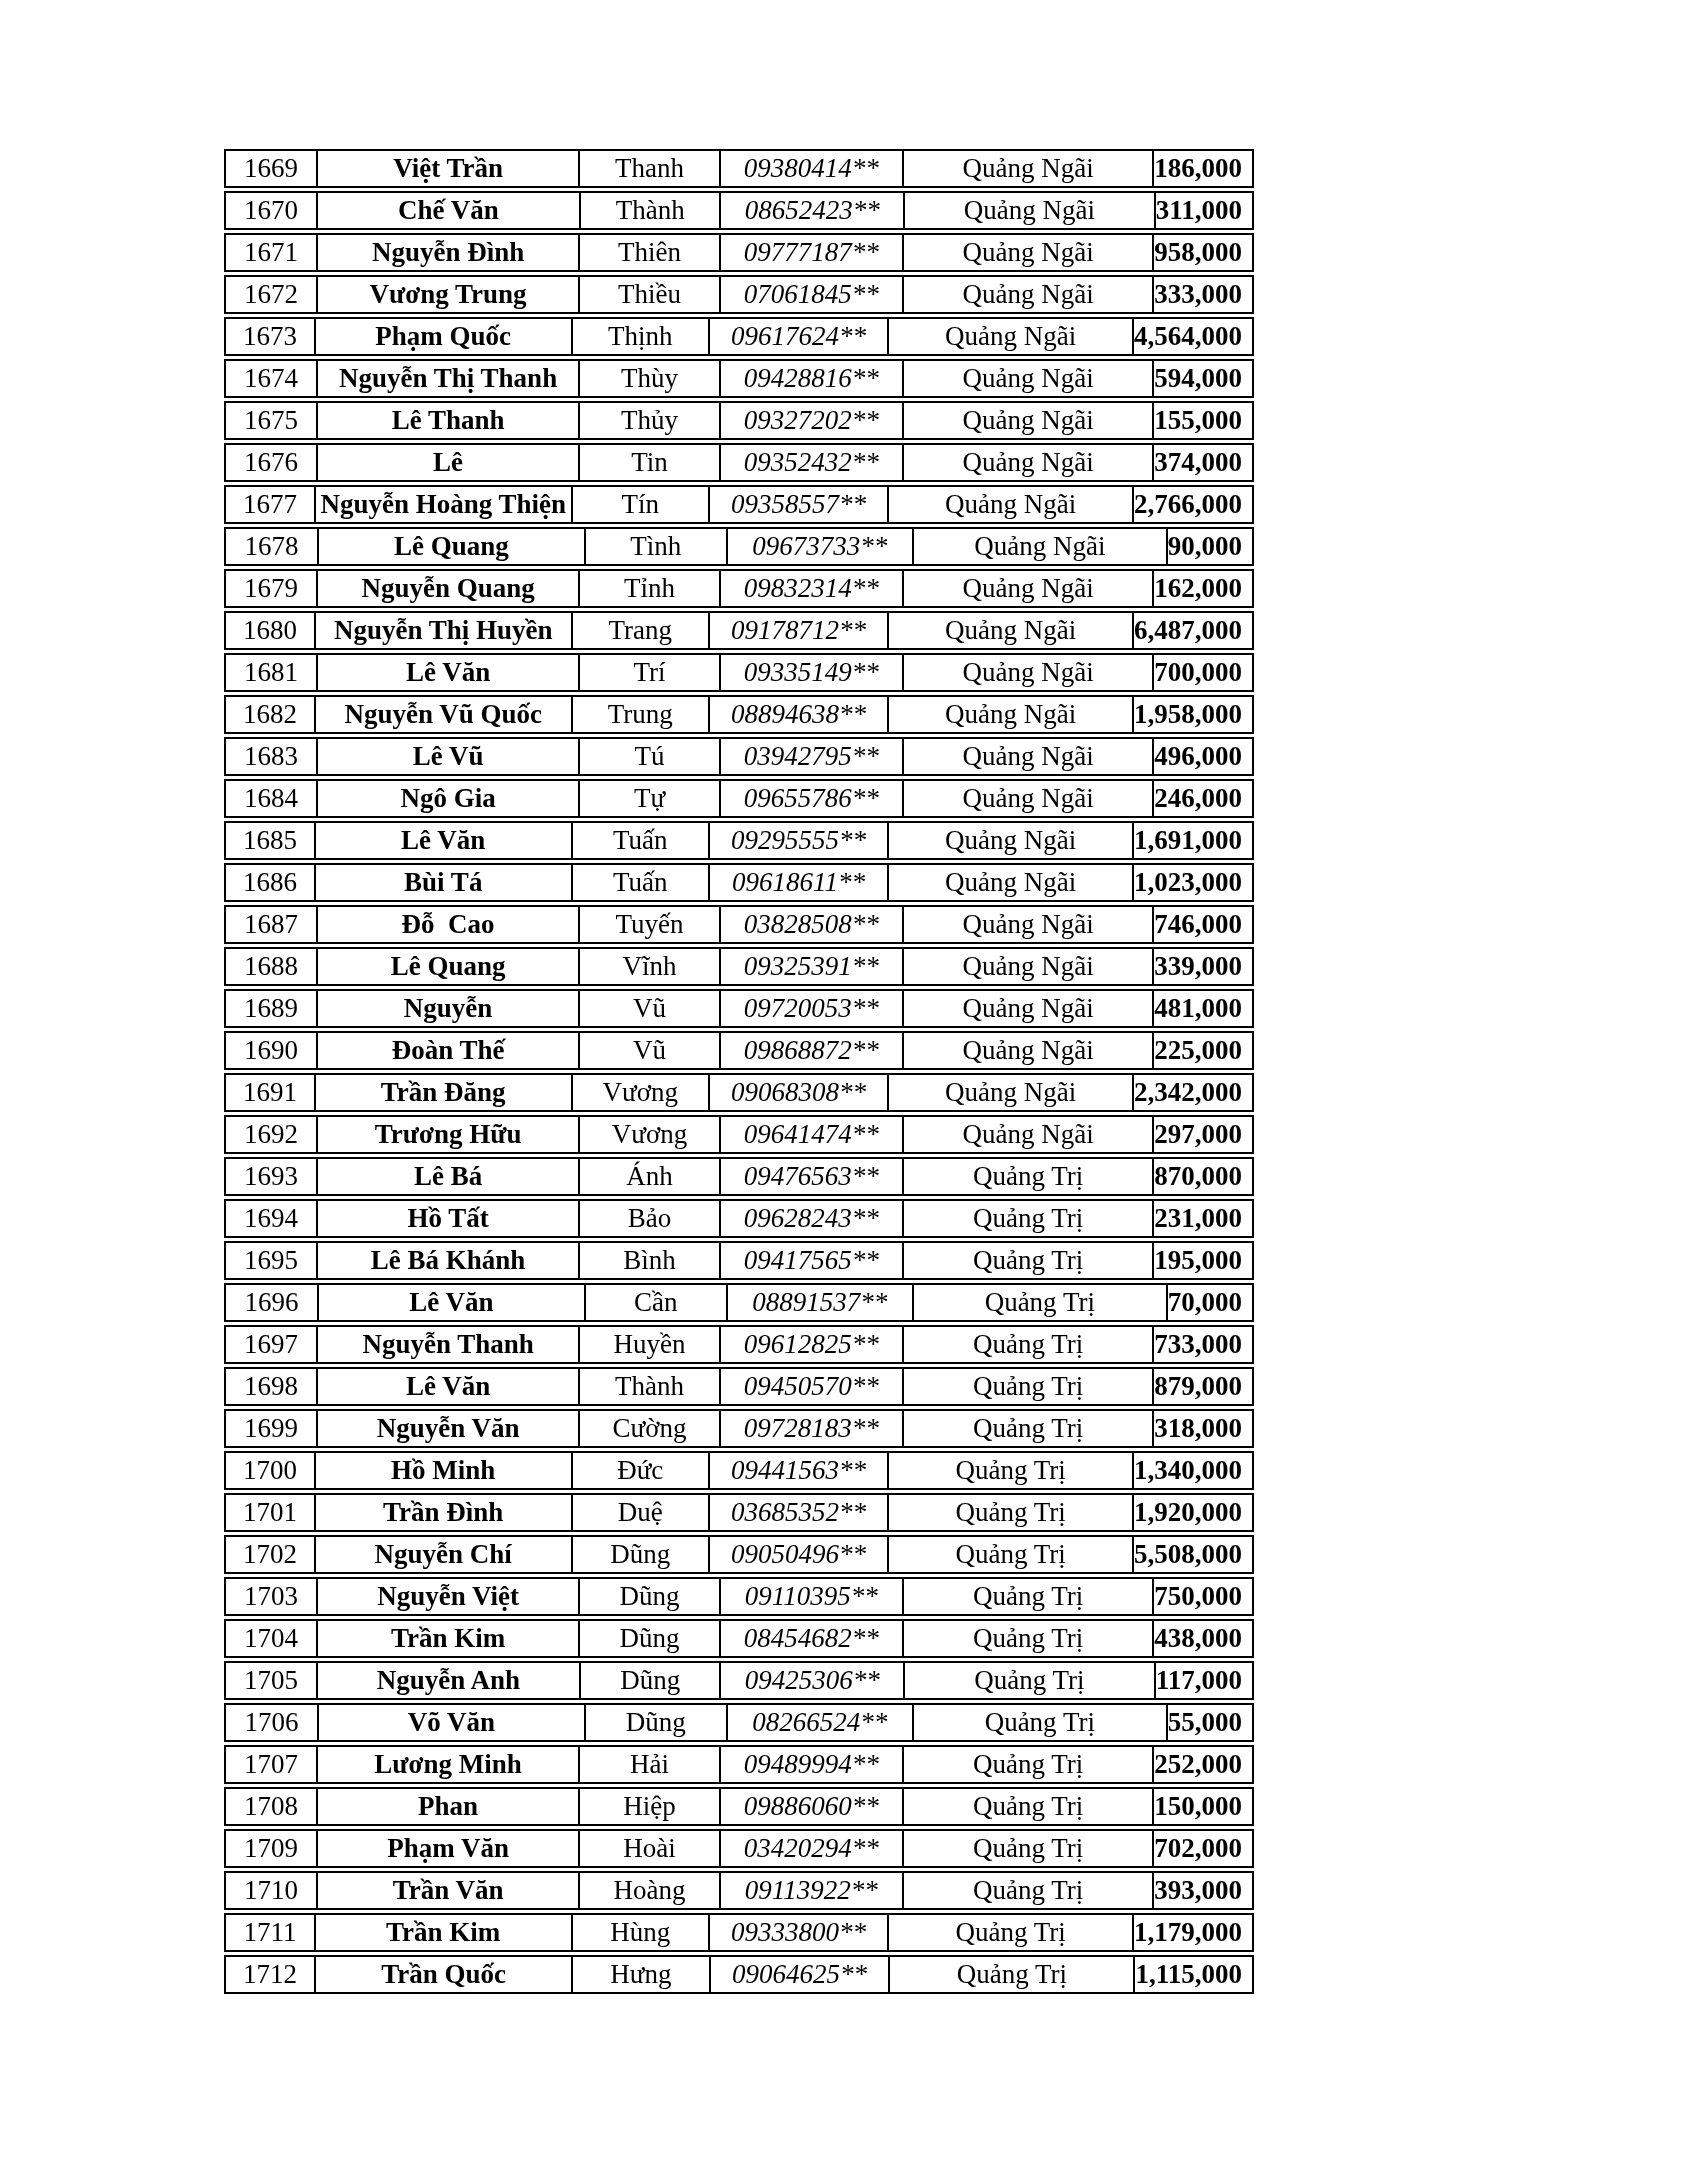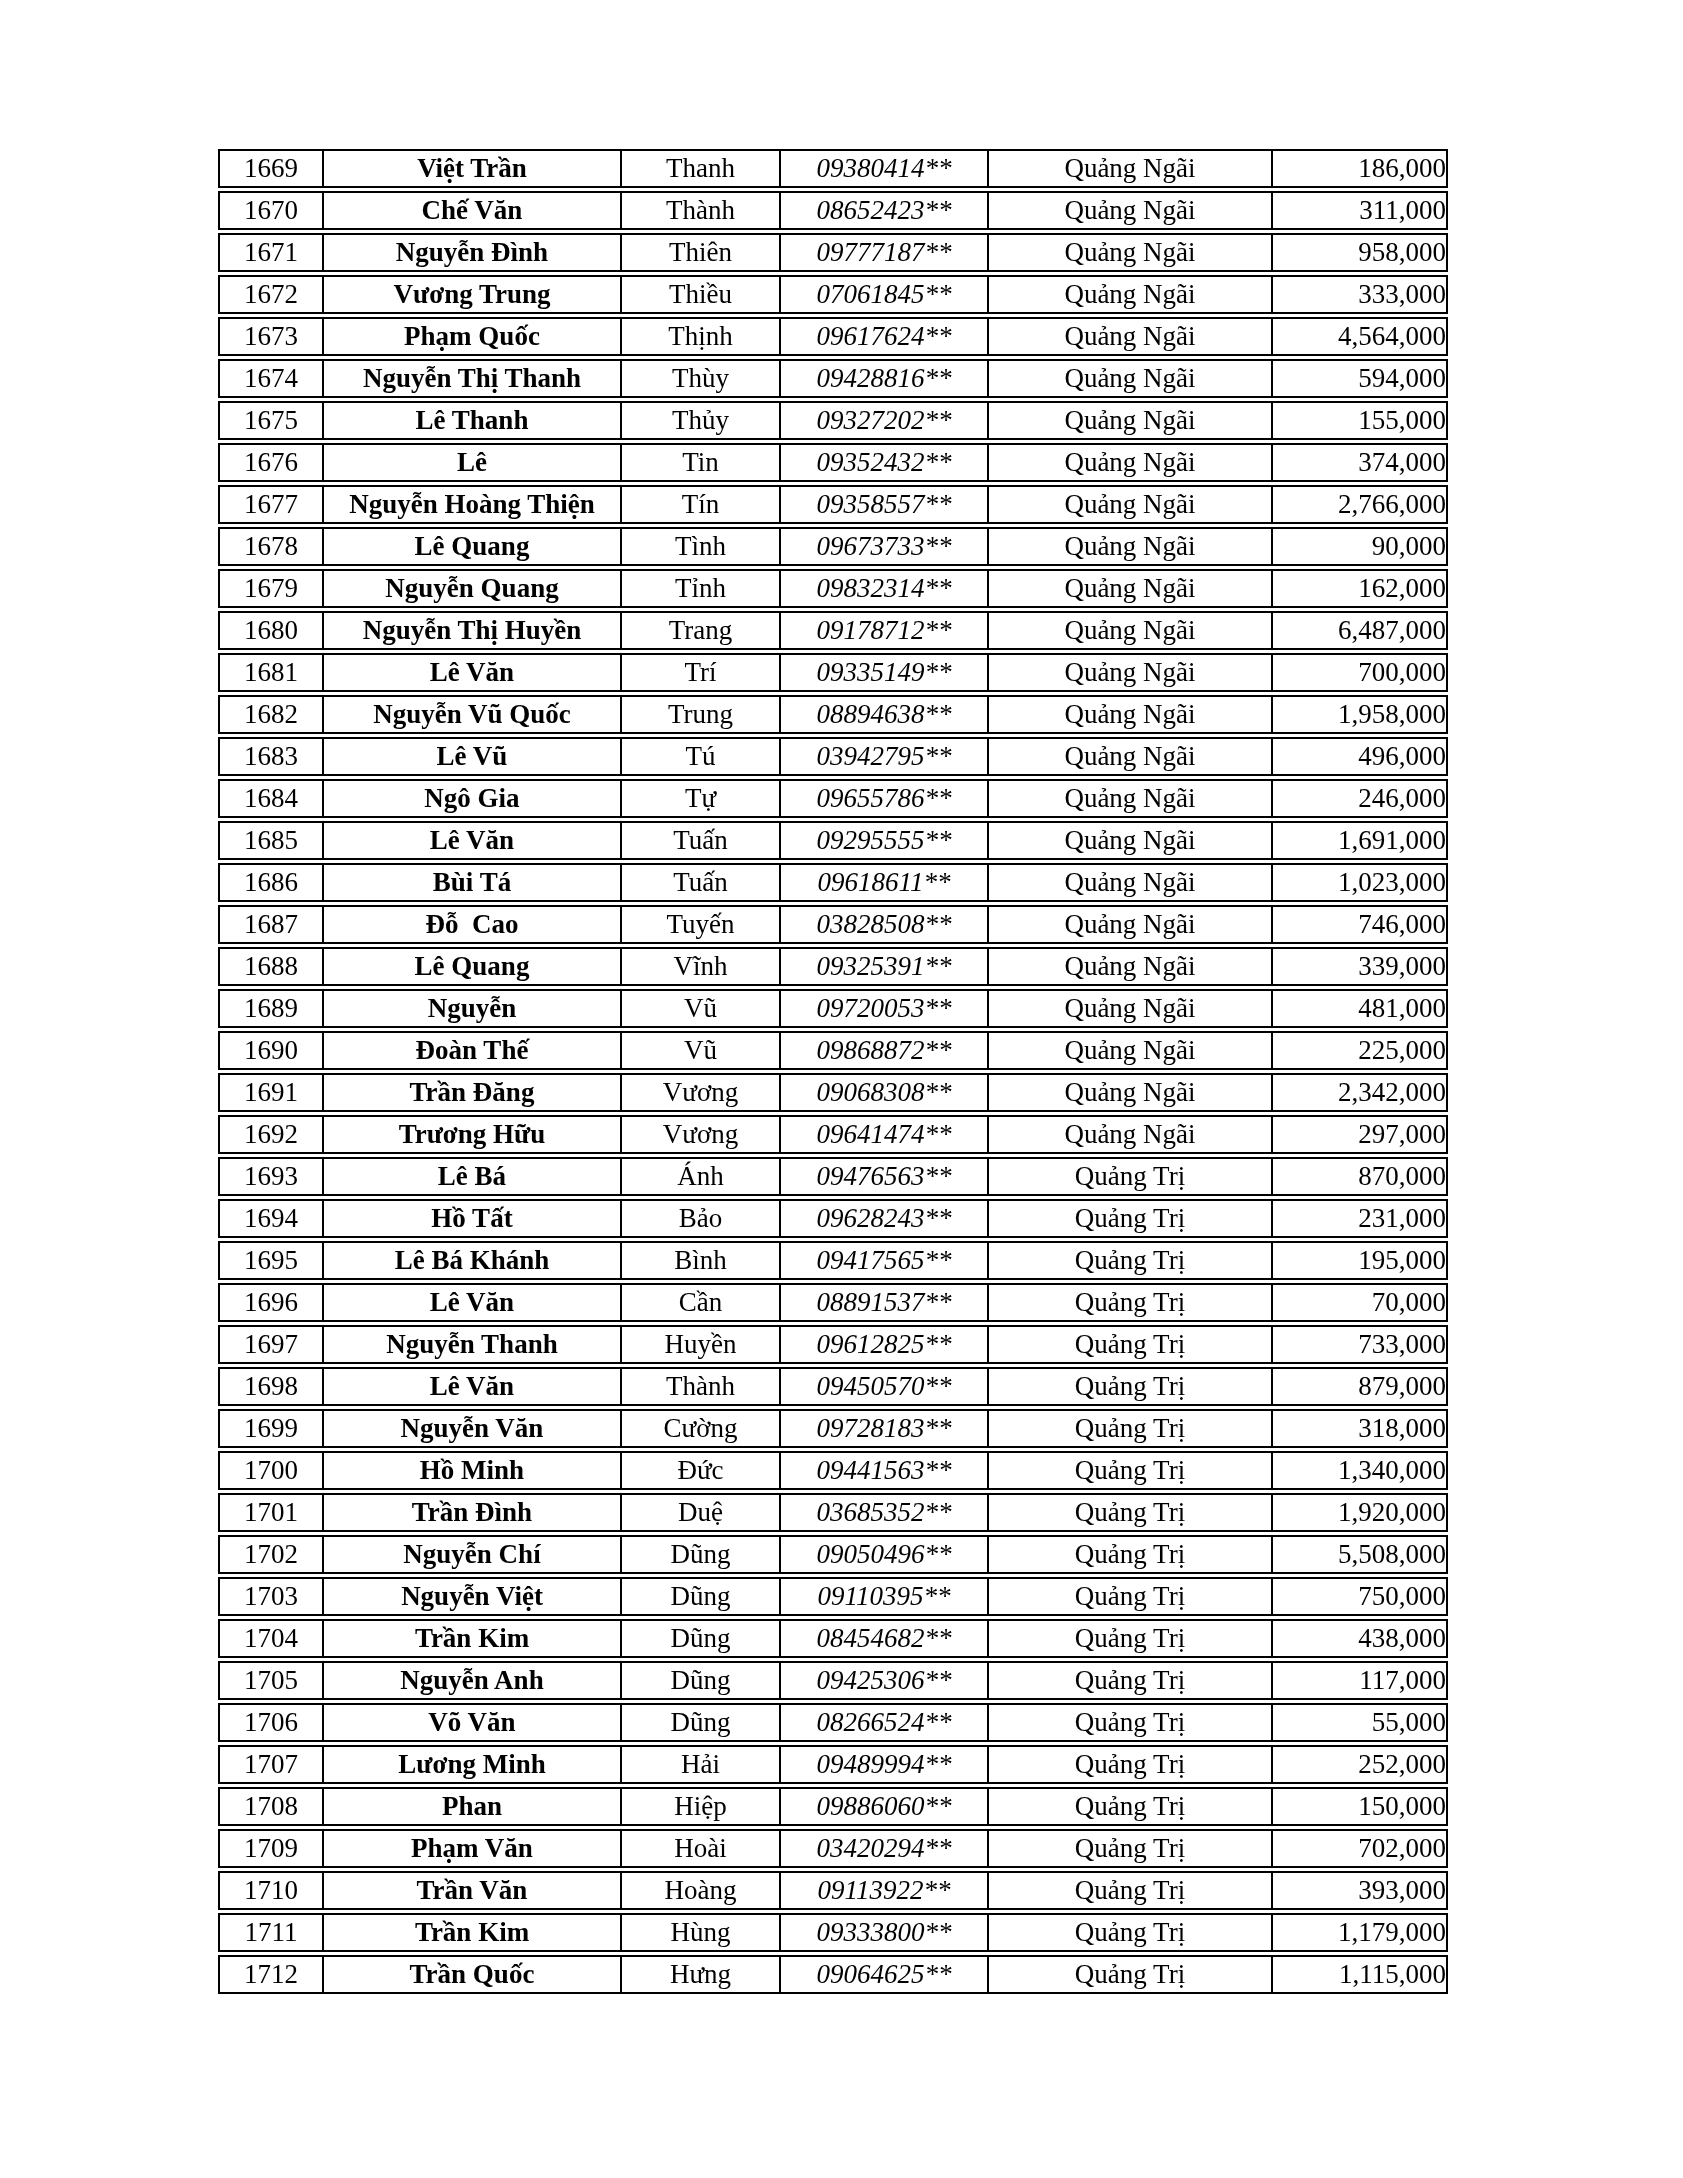--- a/index.html
+++ b/index.html
@@ -7,23 +7,23 @@
     position: relative;
     width: 1683px;
     height: 2178px;
     background: #ffffff;
     font-family: "Liberation Serif", serif;
     color: #000000;
     overflow: hidden;
   }
   .table {
     position: absolute;
-    left: 218px;
+    left: 224px;
     top: 149px;
-    width: 1230px;
+    width: 1030px;
   }
   .row {
     display: flex;
     box-sizing: border-box;
     height: 39px;
     margin-bottom: 3px;
     border: 2px solid #000000;
     background: #ffffff;
   }
   .cell {
@@ -35,21 +35,21 @@
     line-height: 1;
     white-space: pre-wrap;
     overflow: visible;
     border-right: 2px solid #000000;
   }
   .c0 { width: 104px; }
   .c1 { width: 298px; font-weight: bold; }
   .c2 { width: 159px; }
   .c3 { width: 208px; font-style: italic; }
   .c4 { width: 284px; }
-  .c5 { flex: 1; border-right: none; justify-content: flex-end; padding-right: 0; }
+  .c5 { flex: 1; border-right: none; justify-content: flex-end; padding-right: 10px; font-weight: bold; }
 </style>
 </head>
 <body>
 
 <div class="page">
   <div class="table" id="table-body">
   <div class="row">
     <div class="cell c0">1669</div>
     <div class="cell c1">Việt Trần</div>
     <div class="cell c2">Thanh</div>

